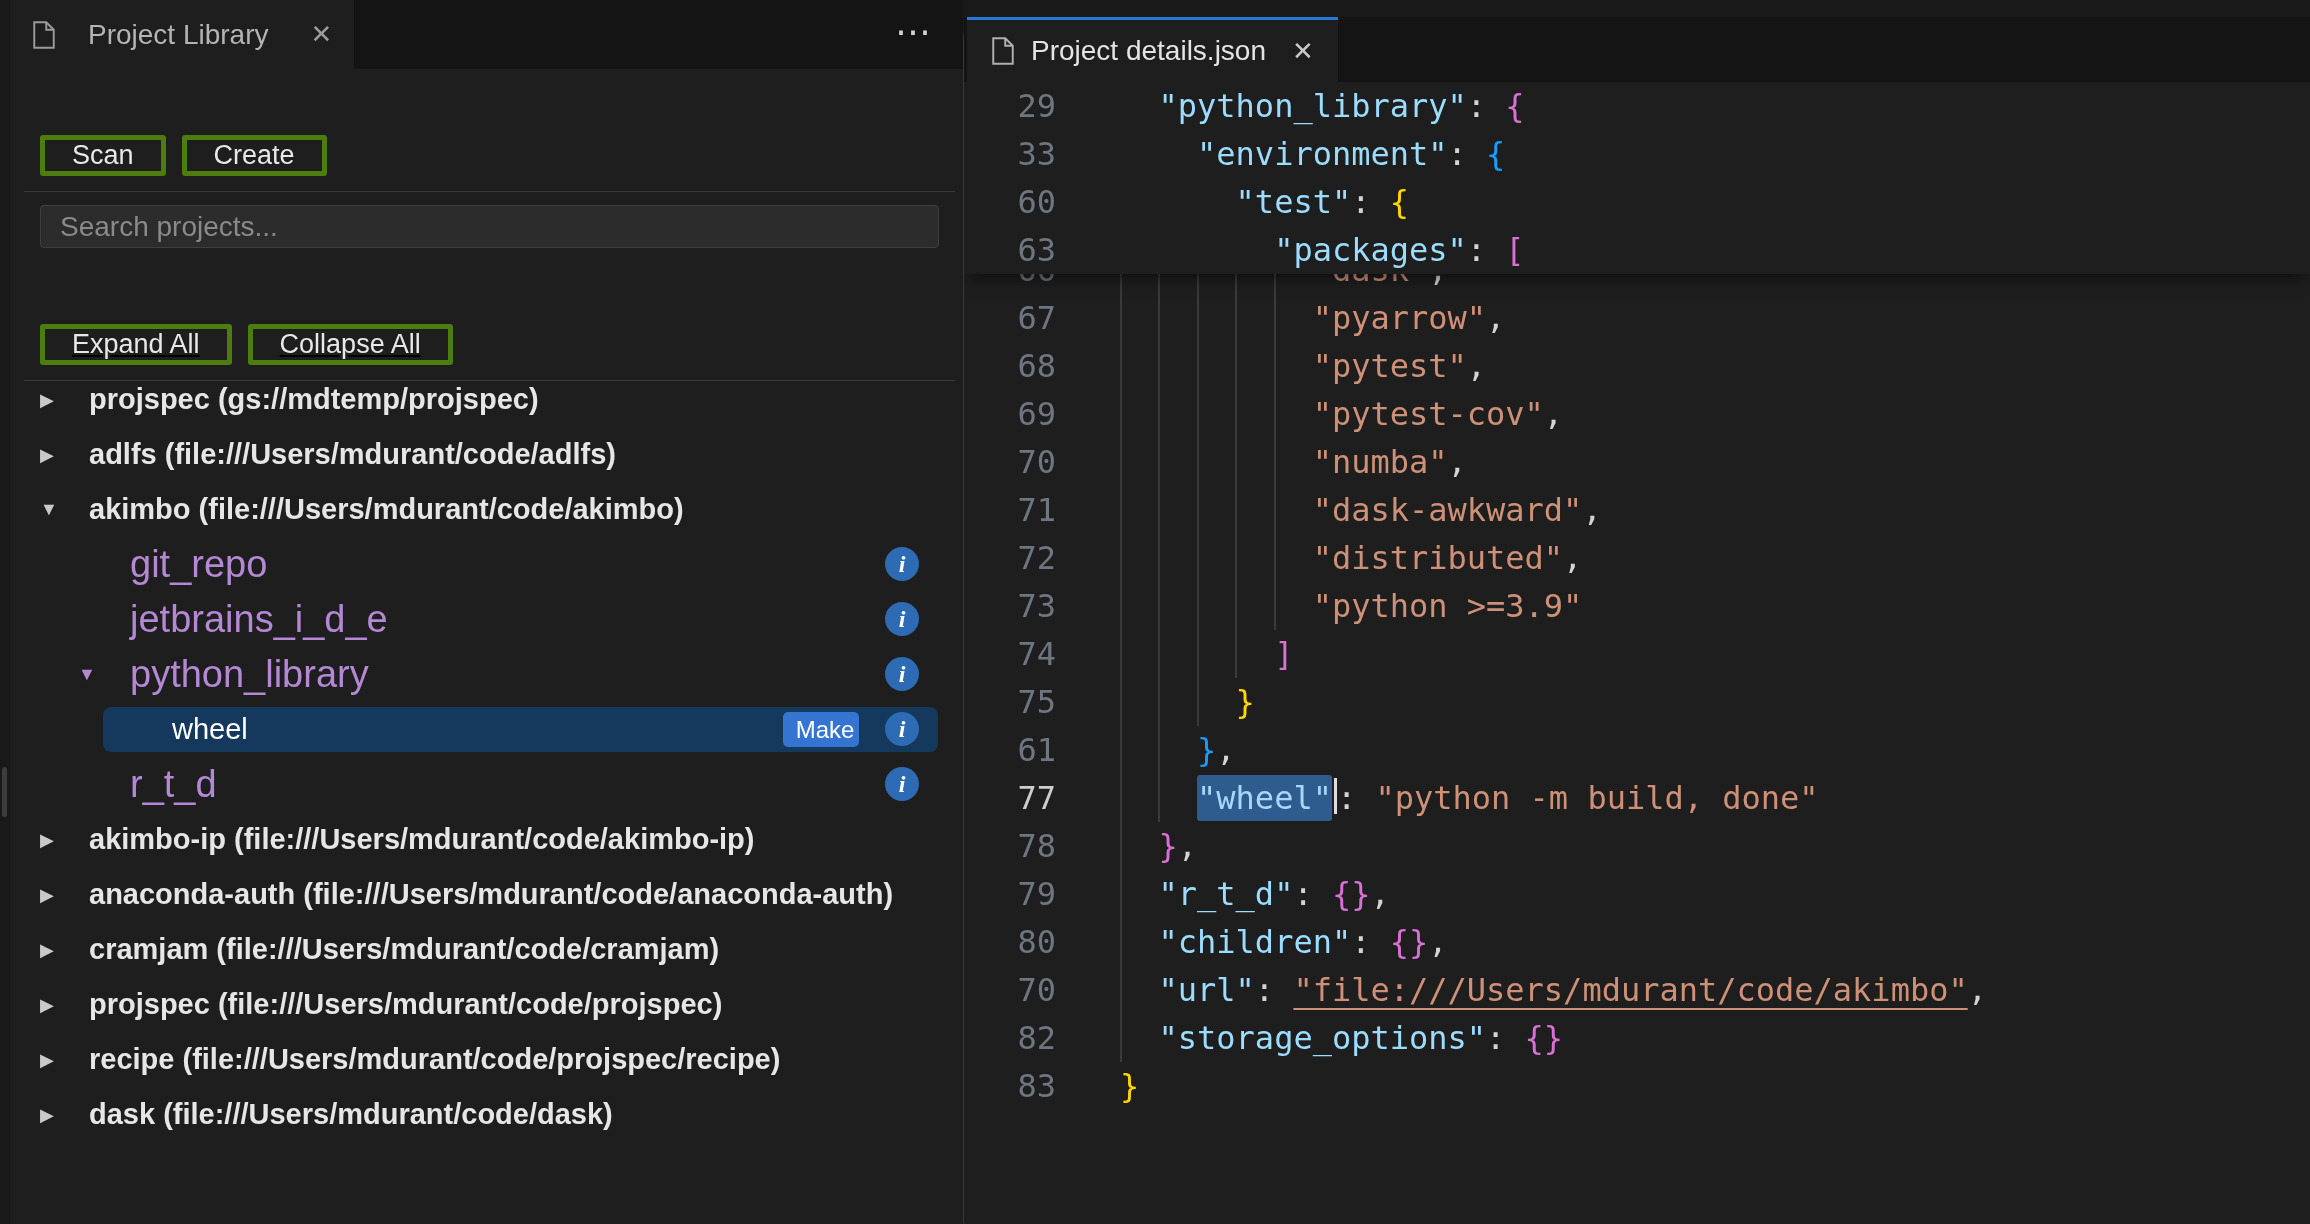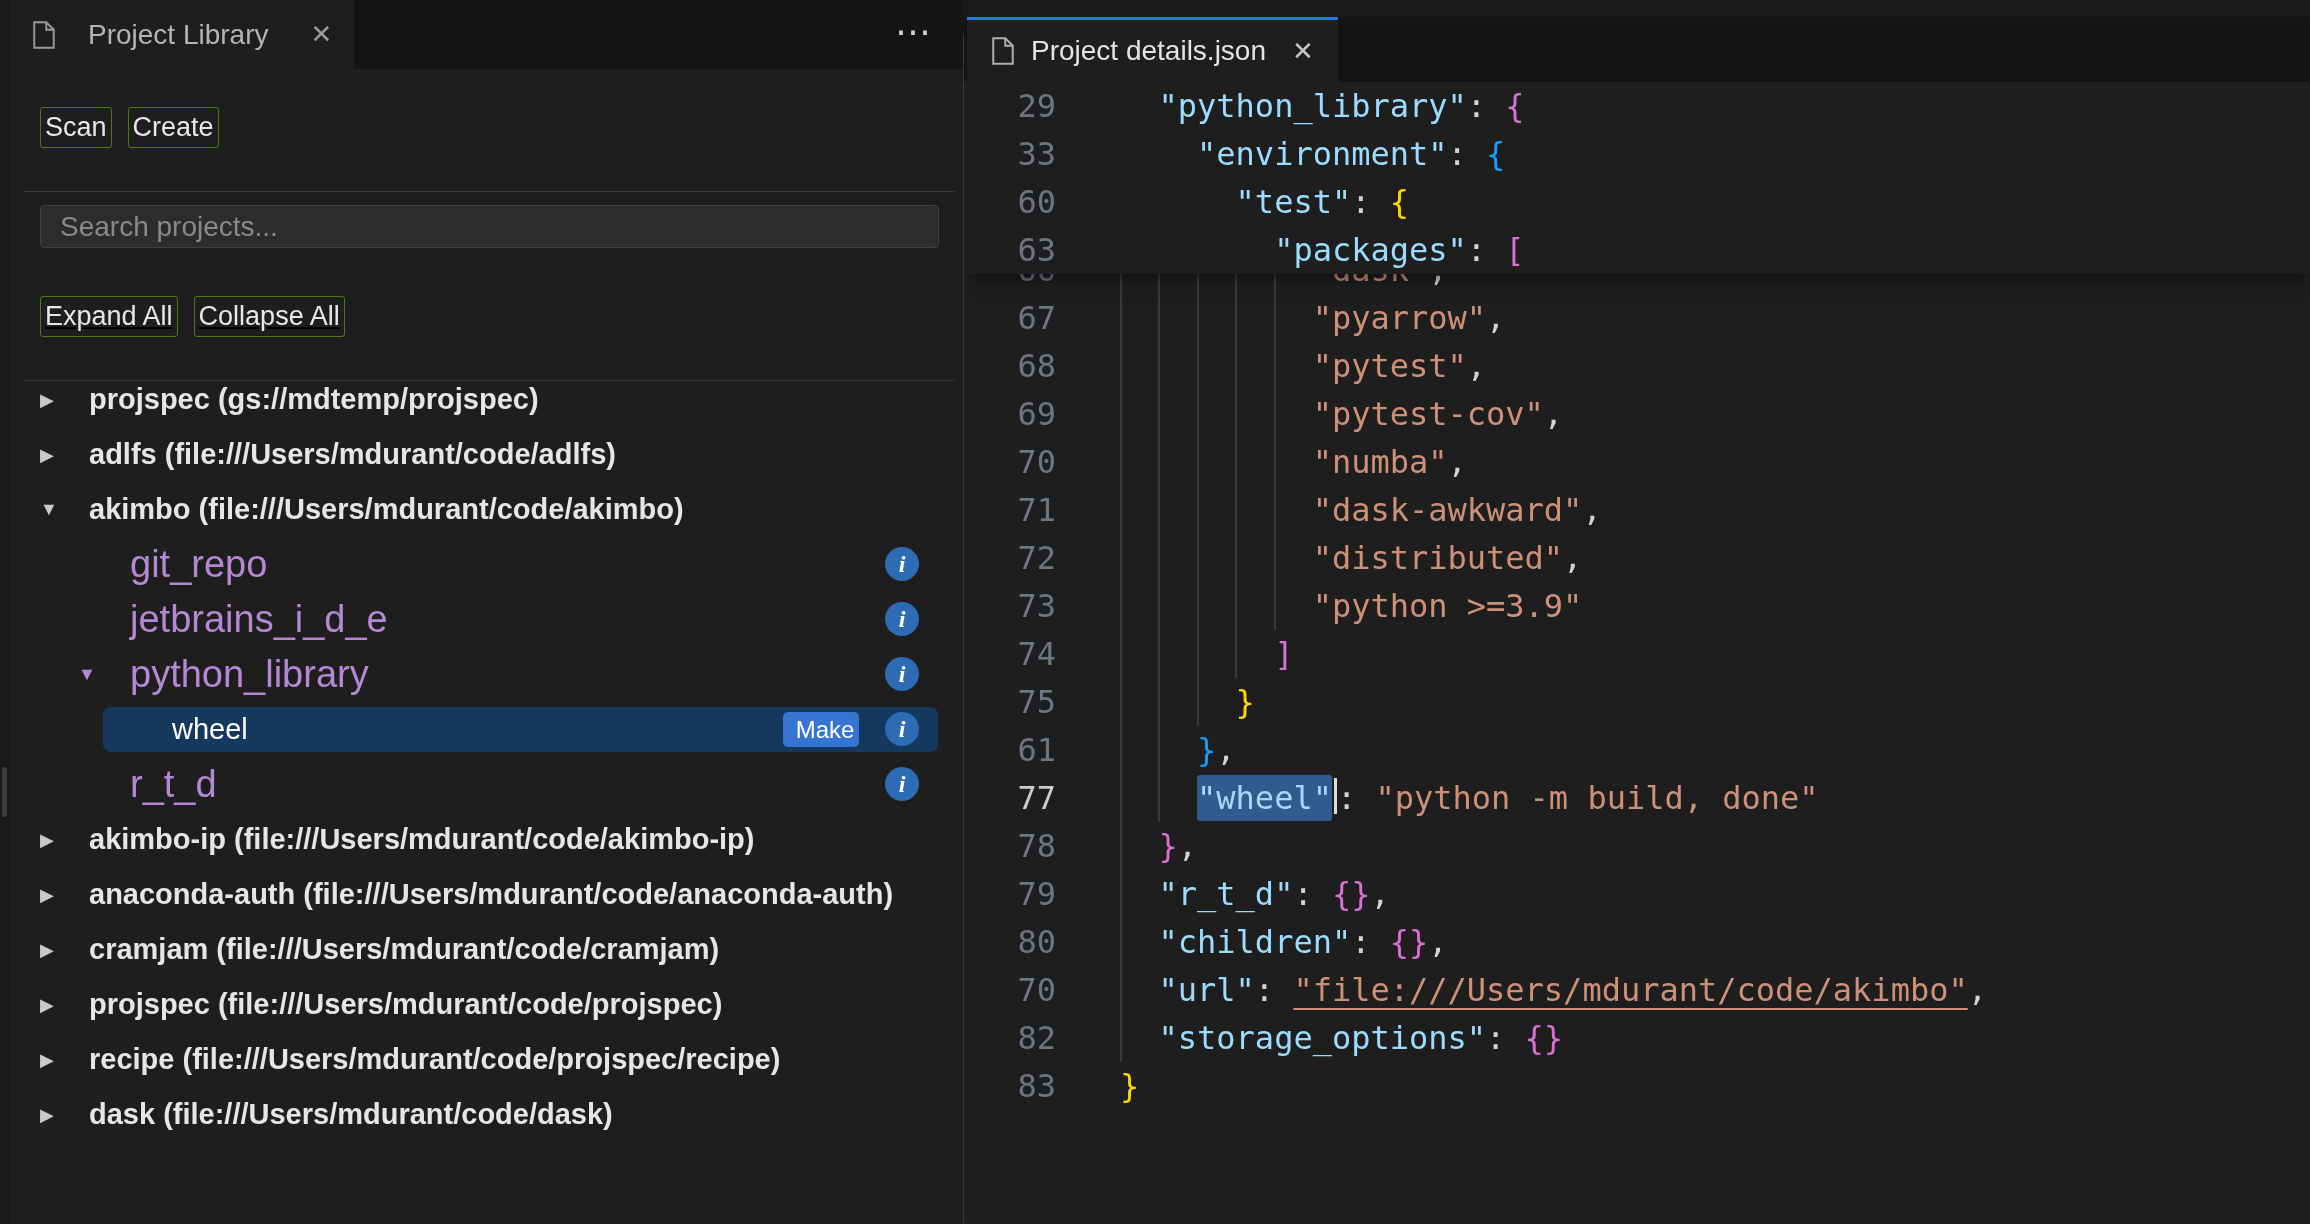--- a/index.html
+++ b/index.html
@@ -11,23 +11,23 @@
   .win-edge .notch { position:absolute; left:2px; top:767px; width:5px; height:50px; background:#3d3d3d; border-radius:3px; }
 
   
   .left-panel { position:absolute; left:10px; top:0; width:953px; height:1224px; background:#1e1e1e; }
   .tabbar { position:relative; height:69px; background:#141414; display:flex; align-items:stretch; }
   .tab { display:inline-flex; align-items:center; padding:0 22px; background:#1e1e1e; cursor:pointer;gap:16px; }
   .tab .tab-title { font-size:28px; color:#b4b4b4; margin-left:16px; white-space:nowrap; }
   .tab .tab-close { font-size:26px; color:#9d9d9d; margin-left:26px; }
   .more-actions { position:absolute; right:30px; top:0; height:64px; display:flex; align-items:center; color:#d0d0d0; font-size:36px; letter-spacing:2px; cursor:pointer; }
 
-  .pbtn { display:inline-flex; align-items:center; justify-content:center; height:41px; padding:0 4px;
-          border:1px solid #4d7c0f; border-radius:3px; background:transparent; color:#e8e8e8; font-size:27px;
-          font-family:"Liberation Sans",sans-serif; cursor:pointer; }
+  .pbtn { display:inline-flex; align-items:center; justify-content:center; height:41px; padding:0 27px;
+          border:5px solid #4d7c0f; border-radius:3px; background:transparent; color:#e8e8e8; font-size:27px;
+          font-family:"Liberation Sans",sans-serif; cursor:pointer;margin-top:28px; }
   .btnrow1 { position:absolute; top:107px; left:30px; display:flex; gap:16px; }
   .btnrow2 { position:absolute; top:296px; left:30px; display:flex; gap:16px;text-decoration:underline; }
   .pdivider { position:absolute; left:14px; width:931px; height:1px; background:#3a3a3a; }
   .div1 { top:191px; } .div2 { top:380px; }
   .search-input { position:absolute; top:205px; left:30px; width:899px; height:43px; background:#2c2c2c;
           border:1px solid #3f3f3f; border-radius:4px; color:#cfcfcf; font-size:28px; padding:0 19px;
           font-family:"Liberation Sans",sans-serif; outline:none; }
   .search-input::placeholder { color:#8a8a8a; }
 
   

